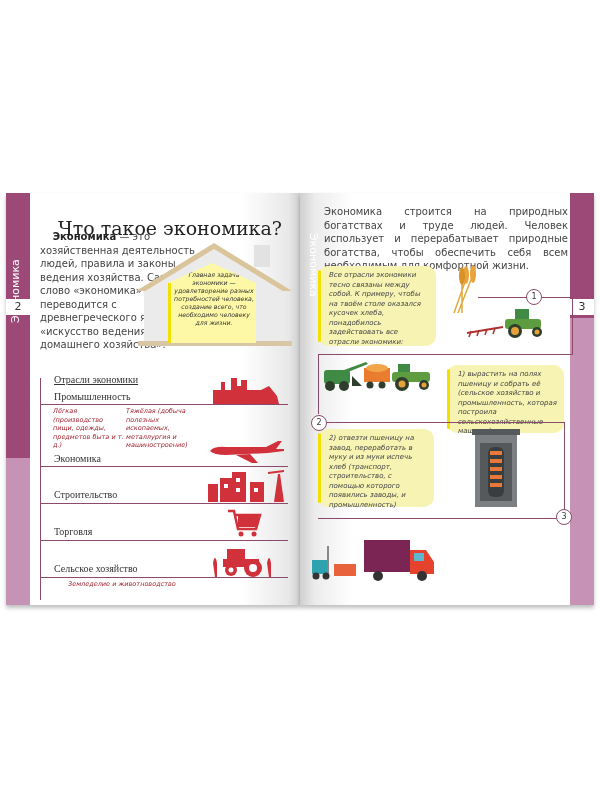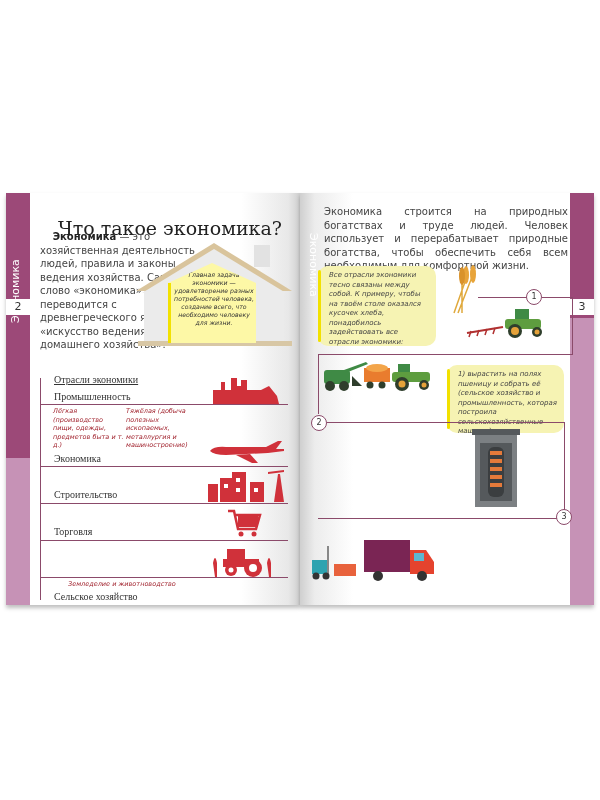--- a/index.html
+++ b/index.html
@@ -102,21 +102,21 @@
 
     <div class="br" style="top:333px;">Торговля</div>
     <div class="hl" style="top:347px;"></div>
     <svg class="icon" style="left:222px;top:316px;" width="34" height="28">
       <path d="M0 2 H6 L10 20 H28 L32 6 H8" fill="none" stroke="#d0313a" stroke-width="2.5"></path>
       <rect x="10" y="7" width="20" height="11" fill="#d0313a"></rect>
       <circle cx="13" cy="25" r="2.5" fill="#d0313a"></circle>
         <circle cx="26" cy="25" r="2.5" fill="#d0313a"></circle>
     </svg>
 
-    <div class="br" style="top:370px;margin-top:28px;">Сельское хозяйство</div>
+    <div class="br" style="top:370px;">Сельское хозяйство</div>
     <div class="hl" style="top:384px;"></div>
     <div class="sub" style="left:62px;top:387px;width:200px;">Земледелие и животноводство</div>
     <svg class="icon" style="left:205px;top:350px;" width="64" height="34">
       <path d="M4 34 L2 20 Q4 10 6 20 L6 34Z M58 34 L56 20 Q58 10 60 20 L60 34Z" fill="#d0313a"></path>
       <rect x="16" y="6" width="18" height="12" fill="#d0313a"></rect>
       <rect x="12" y="16" width="36" height="8" fill="#d0313a"></rect>
       <circle cx="20" cy="27" r="6" fill="#d0313a"></circle>
         <circle cx="20" cy="27" r="2.5" fill="#fff"></circle>
       <circle cx="42" cy="25" r="9" fill="#d0313a"></circle>
         <circle cx="42" cy="25" r="4" fill="#fff"></circle>
@@ -175,20 +175,21 @@
         <circle cx="80" cy="26" r="3.5" fill="#e5a23a"></circle>
       <circle cx="102" cy="27" r="5" fill="#2f3e2c"></circle>
         <circle cx="102" cy="27" r="2.5" fill="#e5a23a"></circle>
     </svg>
     <div class="ybox" style="left:147px;top:172px;width:117px;height:68px;">1) вырастить на полях пшеницу и собрать её (сельское хозяйство и промышленность, которая построила сельскохозяйственные машины)</div>
 
     <div class="circ" style="left:11px;top:222px;">2</div>
     <div class="fl" style="left:27px;top:229px;width:237px;height:1px;"></div>
     <div class="fl" style="left:264px;top:229px;width:1px;height:88px;"></div>
 
+    <div class="ybox" style="left:18px;top:236px;width:116px;height:78px;">2) отвезти пшеницу на завод, переработать в муку и из муки испечь хлеб (транспорт, строительство, с помощью которого появились заводы, и промышленность)</div>
     <svg class="icon" style="left:172px;top:236px;" width="48" height="80">
       <rect x="0" y="0" width="48" height="6" fill="#55595c"></rect>
       <rect x="3" y="6" width="42" height="72" fill="#7c8083"></rect>
       <rect x="8" y="14" width="32" height="58" fill="#55595c"></rect>
       <rect x="16" y="18" width="16" height="50" rx="6" fill="#3b3e40"></rect>
       <rect x="18" y="22" width="12" height="4" fill="#e57a3a"></rect>
         <rect x="18" y="30" width="12" height="4" fill="#e57a3a"></rect>
         <rect x="18" y="38" width="12" height="4" fill="#e57a3a"></rect>
         <rect x="18" y="46" width="12" height="4" fill="#e57a3a"></rect>
         <rect x="18" y="54" width="12" height="4" fill="#e57a3a"></rect>

